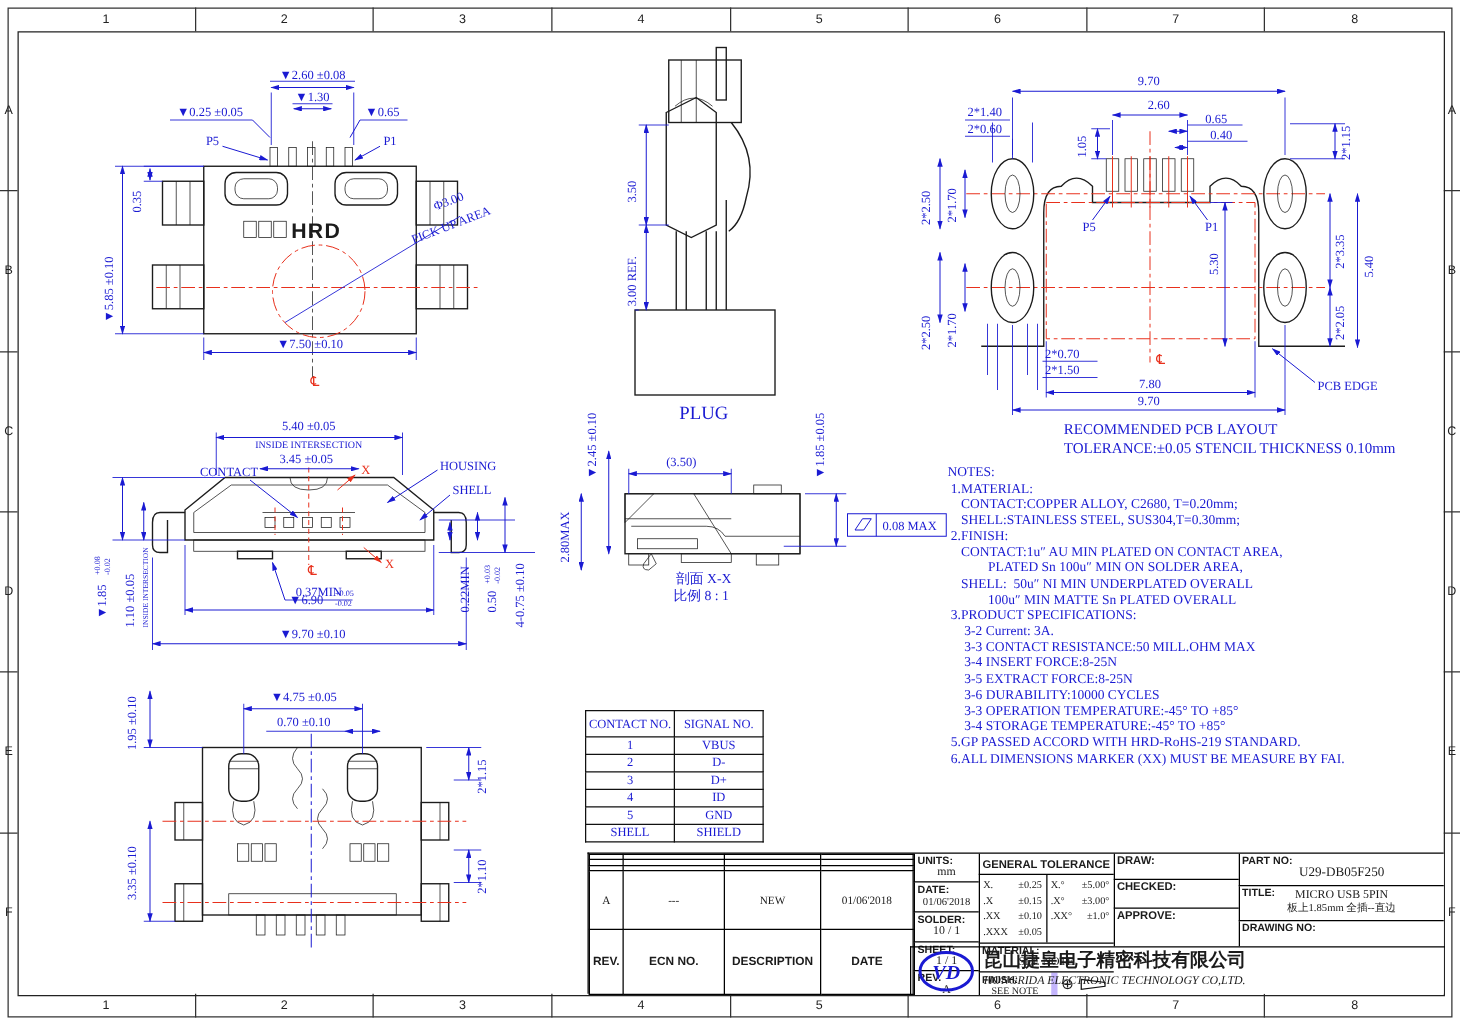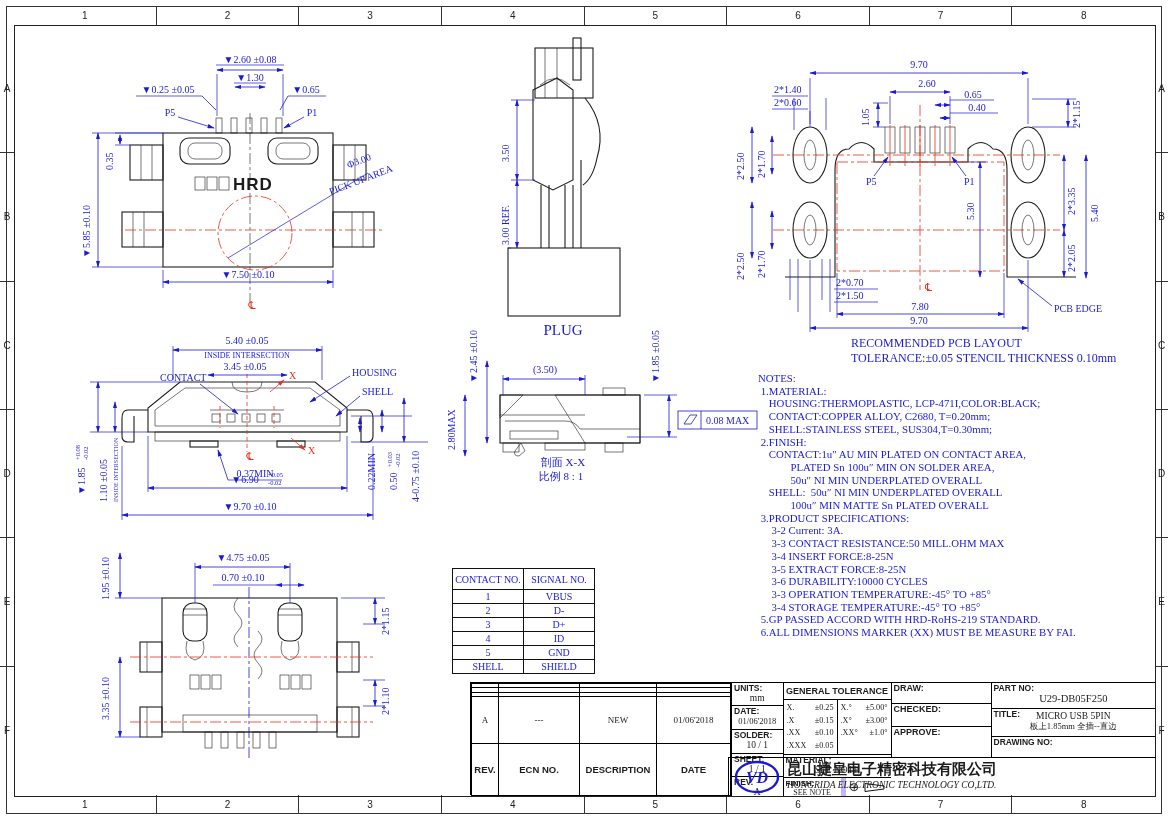--- a/index.html
+++ b/index.html
@@ -30,21 +30,21 @@
   .dl{stroke:var(--blue,#1a1ad2);stroke-width:0.7;}
   .redl{stroke:var(--red,#e8301c);stroke-width:0.8;fill:none;}
   .cl{stroke-dasharray:11 3 3 3;}
   .dsh{stroke-dasharray:4 3;}
   .redt{fill:var(--red,#e8301c);}
   .clsym{font-family:"DejaVu Sans",sans-serif;font-size:11px;}
   
   #notes{left:758px;top:372px;width:402px;color:var(--blue,#1a1ad2);font-size:10.8px;line-height:12.7px;}
   .note-line{white-space:pre;}
   
-  #contact-table{left:452px;top:568px;border-collapse:collapse;color:var(--blue,#1a1ad2);}
+  #contact-table{left:468px;top:568px;border-collapse:collapse;color:var(--blue,#1a1ad2);}
   #contact-table th,#contact-table td{border:1px solid #111;font-size:10px;font-weight:normal;
       text-align:center;padding:0;}
   #contact-table th{width:70px;height:20px;} #contact-table td{height:13px;}
   
   #title-block{left:470px;top:682px;width:685px;height:113px;display:flex;font-family:"Liberation Sans",sans-serif;border-left:1.4px solid #000;border-top:1.4px solid #000;box-sizing:border-box;background:#fff;}
   #rev-table{border-collapse:collapse;table-layout:fixed;width:257px;height:113px;}
   #rev-table td{border:1px solid #000;font-size:9px;text-align:center;padding:0;font-family:"Liberation Serif",serif;}
   #rev-table tr:last-child td{font-weight:bold;font-family:"Liberation Sans",sans-serif;font-size:9.5px;}
   .tb-col{box-sizing:border-box;}
   .cell{box-sizing:border-box;border-left:1px solid #000;border-bottom:1px solid #000;position:relative;}
@@ -580,27 +580,25 @@
       <line class="dml" x1="324" y1="256" x2="290" y2="229" marker-end="url(#arB)"></line>
 
       <text class="cap" x="123" y="297">RECOMMENDED PCB LAYOUT</text>
       <text class="cap" x="123" y="312">TOLERANCE:±0.05 STENCIL THICKNESS 0.10mm</text>
     </g>
   </svg>
 
   <div class="abs" id="notes">
       <div class="note-line">NOTES:</div>
       <div class="note-line"> 1.MATERIAL:</div>
-      <div class="note-line">    HOUSING:THERMOPLASTIC, LCP-471I,COLOR:BLACK;</div>
       <div class="note-line">    CONTACT:COPPER ALLOY, C2680, T=0.20mm;</div>
       <div class="note-line">    SHELL:STAINLESS STEEL, SUS304,T=0.30mm;</div>
       <div class="note-line"> 2.FINISH:</div>
       <div class="note-line">    CONTACT:1u″ AU MIN PLATED ON CONTACT AREA,</div>
       <div class="note-line">            PLATED Sn 100u″ MIN ON SOLDER AREA,</div>
-      <div class="note-line">            50u″ NI MIN UNDERPLATED OVERALL</div>
       <div class="note-line">    SHELL:  50u″ NI MIN UNDERPLATED OVERALL</div>
       <div class="note-line">            100u″ MIN MATTE Sn PLATED OVERALL</div>
       <div class="note-line"> 3.PRODUCT SPECIFICATIONS:</div>
       <div class="note-line">     3-2 Current: 3A.</div>
       <div class="note-line">     3-3 CONTACT RESISTANCE:50 MILL.OHM MAX</div>
       <div class="note-line">     3-4 INSERT FORCE:8-25N</div>
       <div class="note-line">     3-5 EXTRACT FORCE:8-25N</div>
       <div class="note-line">     3-6 DURABILITY:10000 CYCLES</div>
       <div class="note-line">     3-3 OPERATION TEMPERATURE:-45° TO +85°</div>
       <div class="note-line">     3-4 STORAGE TEMPERATURE:-45° TO +85°</div>

